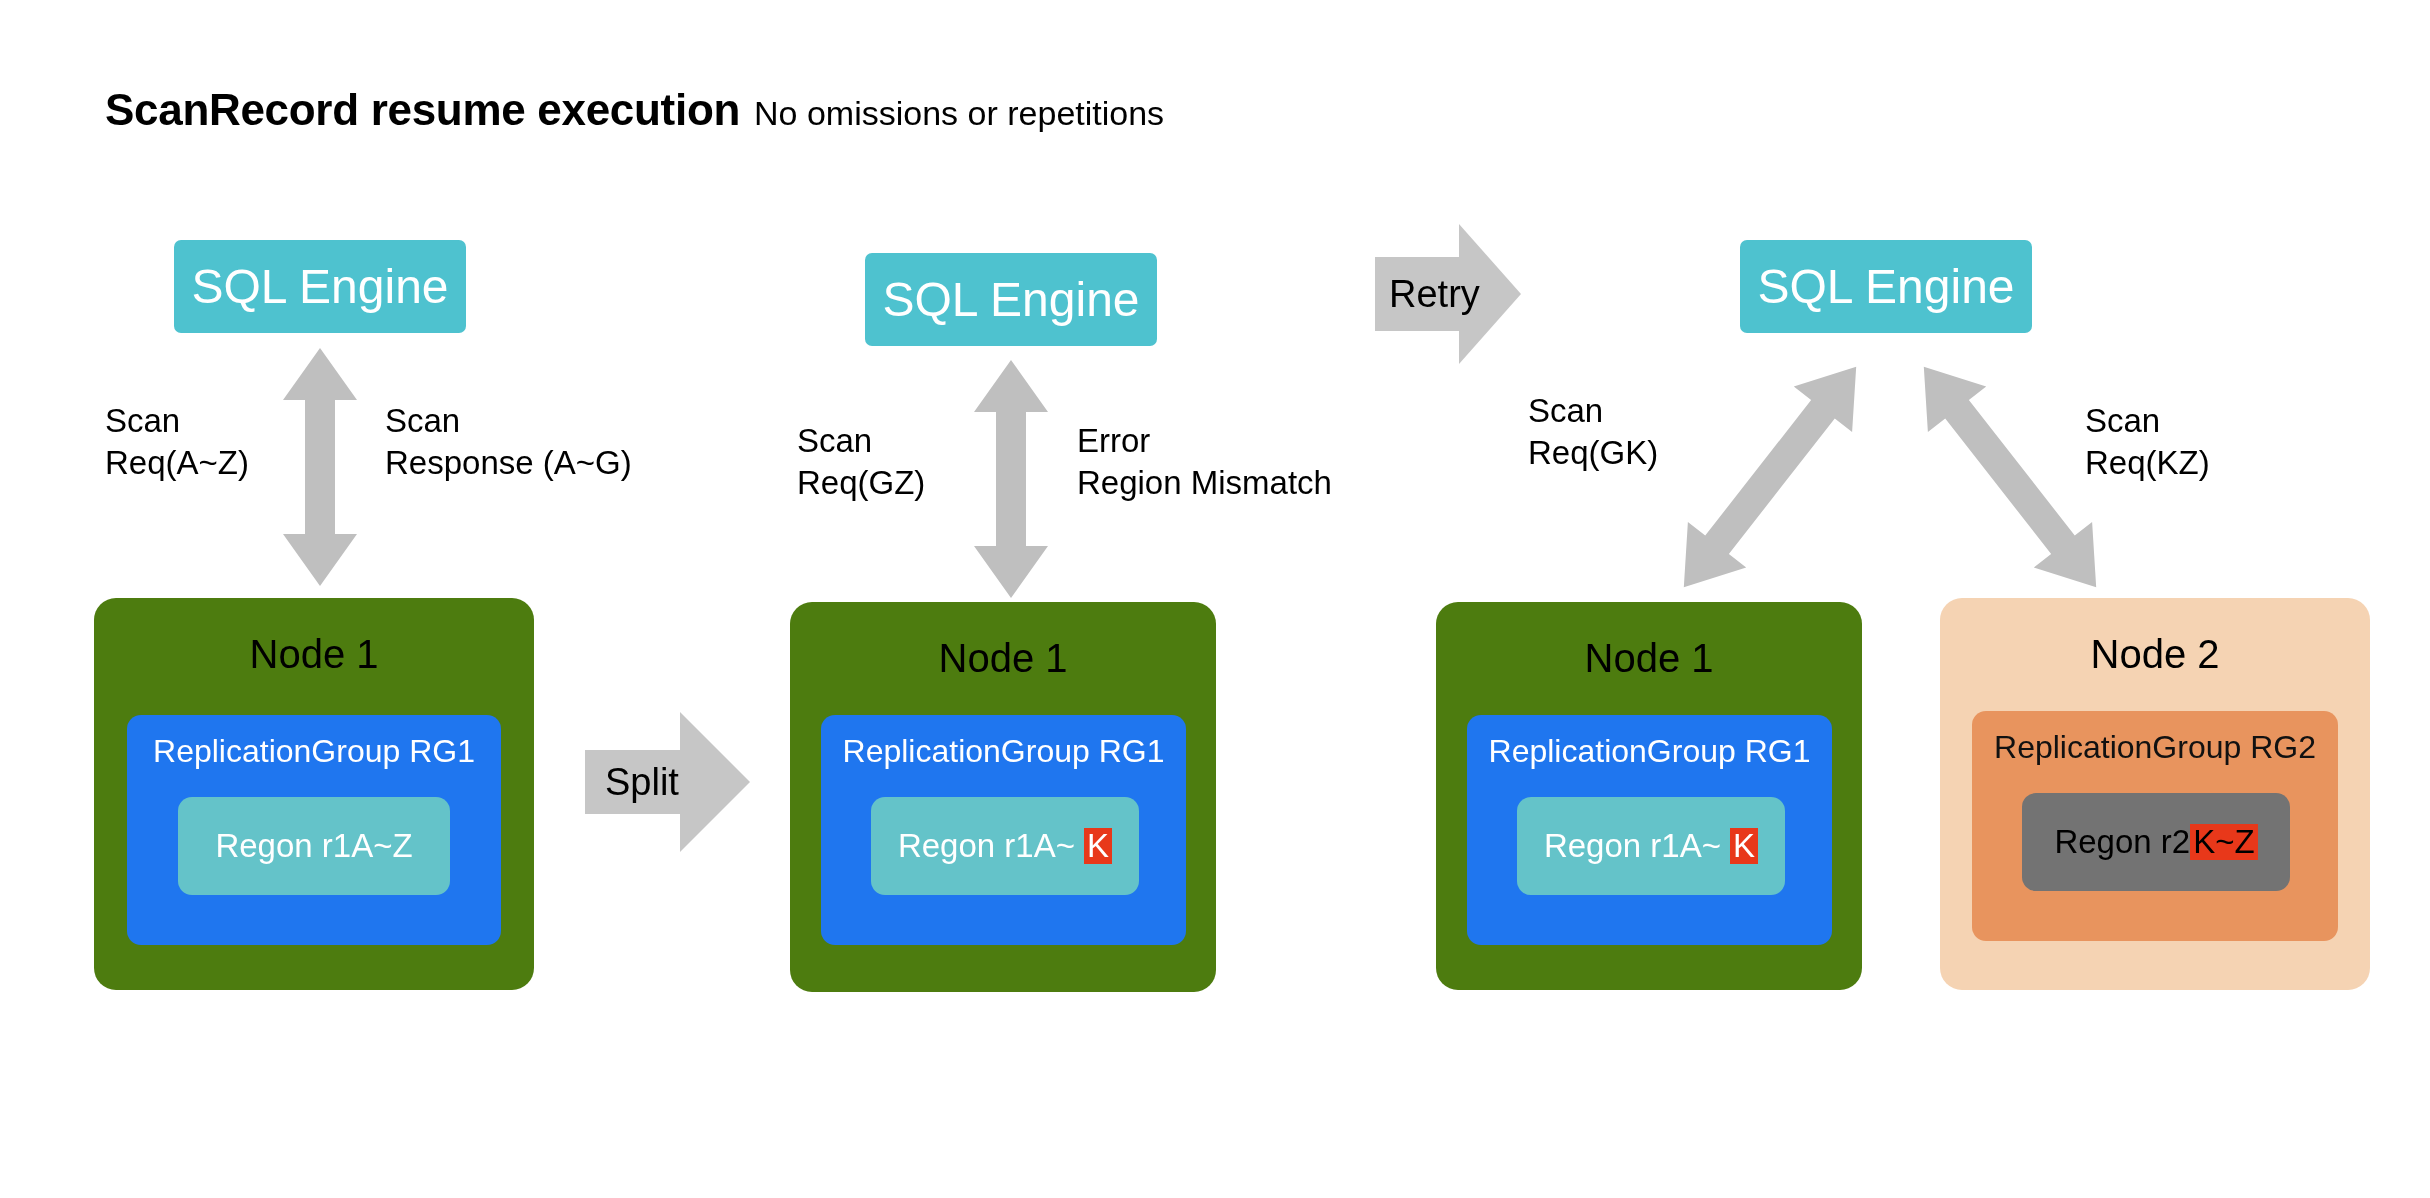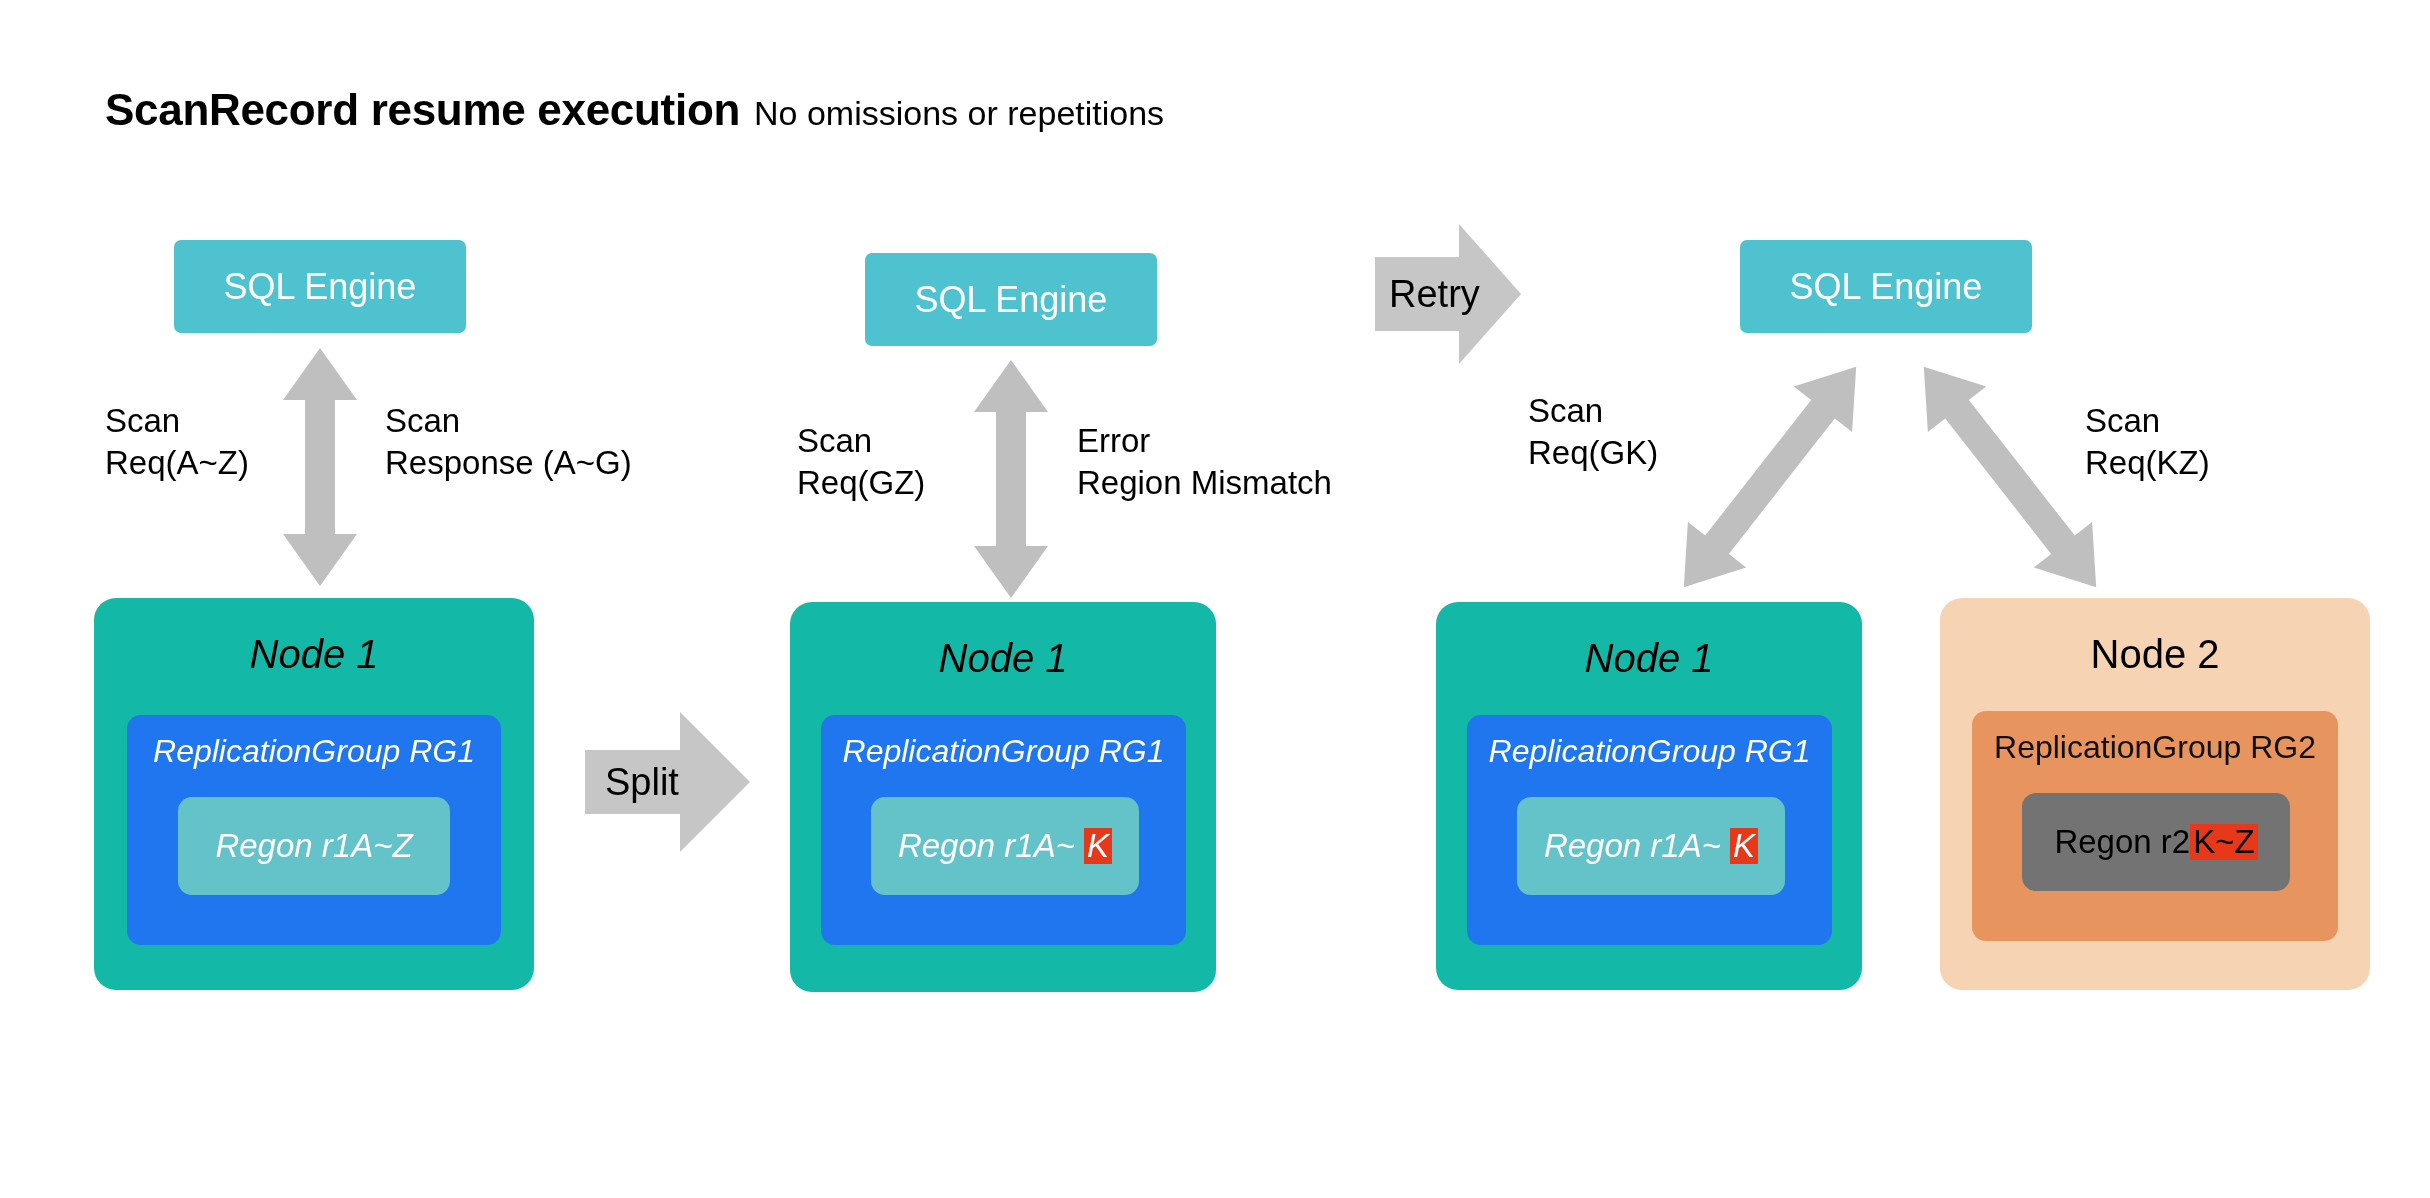--- a/index.html
+++ b/index.html
@@ -40,34 +40,34 @@
     color: #000000;
     margin-left: 14px;
   }
 
   
   .sql-engine {
     position: absolute;
     background: #4ec2cf;
     border-radius: 7px;
     color: #ffffff;
-    font-size: 36px;
+    font-size: 48px;
     display: flex;
     align-items: center;
     justify-content: center;
     box-sizing: border-box;
   }
 
   
   .node-box {
     position: absolute;
     border-radius: 22px;
     box-sizing: border-box;
   }
-  .node-cyan { background: #14b8a6; font-style: italic; }
+  .node-cyan { background: #4d7c0f; }
   .node-peach { background: #f5d3b3; }
 
   .node-title {
     position: absolute;
     left: 0;
     right: 0;
     text-align: center;
     font-size: 40px;
     color: #000000;
   }

